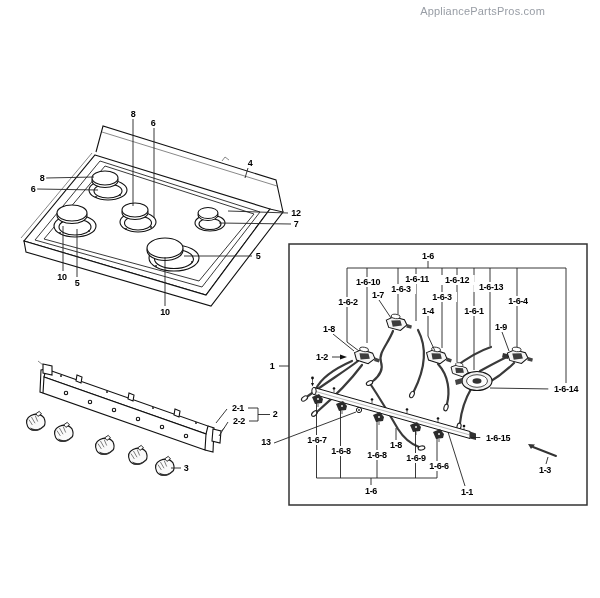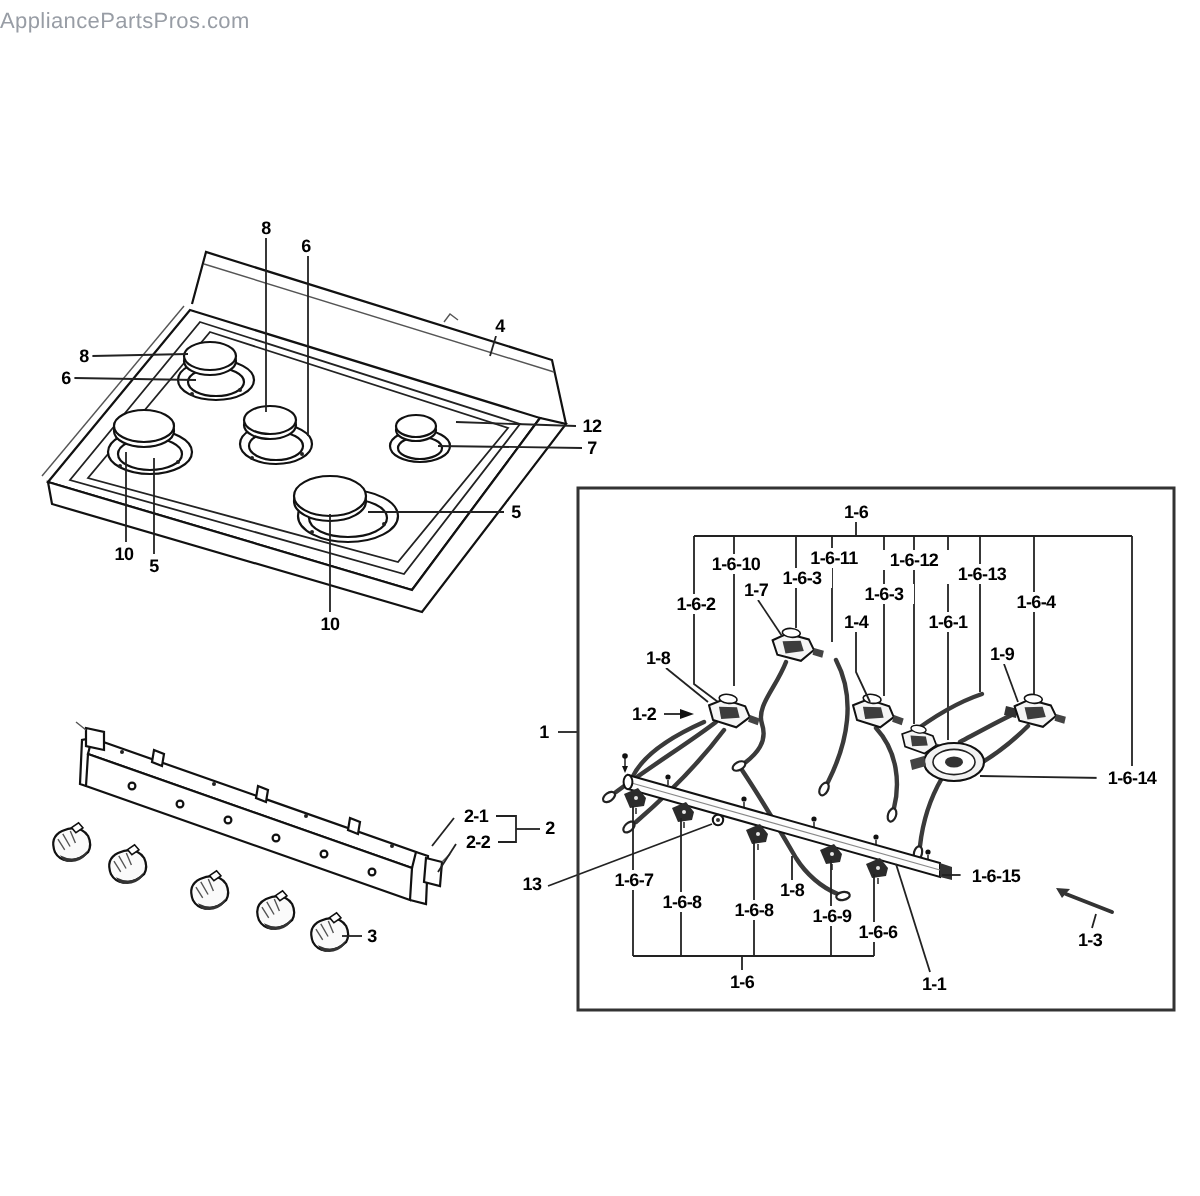--- a/index.html
+++ b/index.html
@@ -1,19 +1,19 @@
 <!DOCTYPE html>
 <html><head>
 <meta charset="utf-8">
 <style>
   html,body{margin:0;padding:0;background:#fff;}
   body{width:600px;height:598px;position:relative;overflow:hidden;
        font-family:"Liberation Sans",sans-serif;}
-  #watermark{position:absolute;top:5px;left:0;width:516px;text-align:left;
-             font-size:11px;color:#989da5;letter-spacing:0.2px;}
+  #watermark{position:absolute;top:5px;left:0;width:516px;text-align:right;
+             font-size:11px;color:#989da5;letter-spacing:0.2px;padding-left:29px;}
   svg{position:absolute;top:0;left:0;}
   .callout{font:bold 9px "Liberation Sans",sans-serif;fill:#000;letter-spacing:-0.3px;}
   .ln{stroke:#222;stroke-width:0.9;fill:none;}
   .art{stroke:#111;stroke-width:1.1;fill:none;}
   .artf{stroke:#111;stroke-width:1.1;fill:#ffffff;}
   .pipe{stroke:#3a3a3a;stroke-width:2.2;fill:none;stroke-linecap:round;}
   .thin{stroke:#555;stroke-width:0.7;fill:none;}
 </style>
 </head>
 <body>

